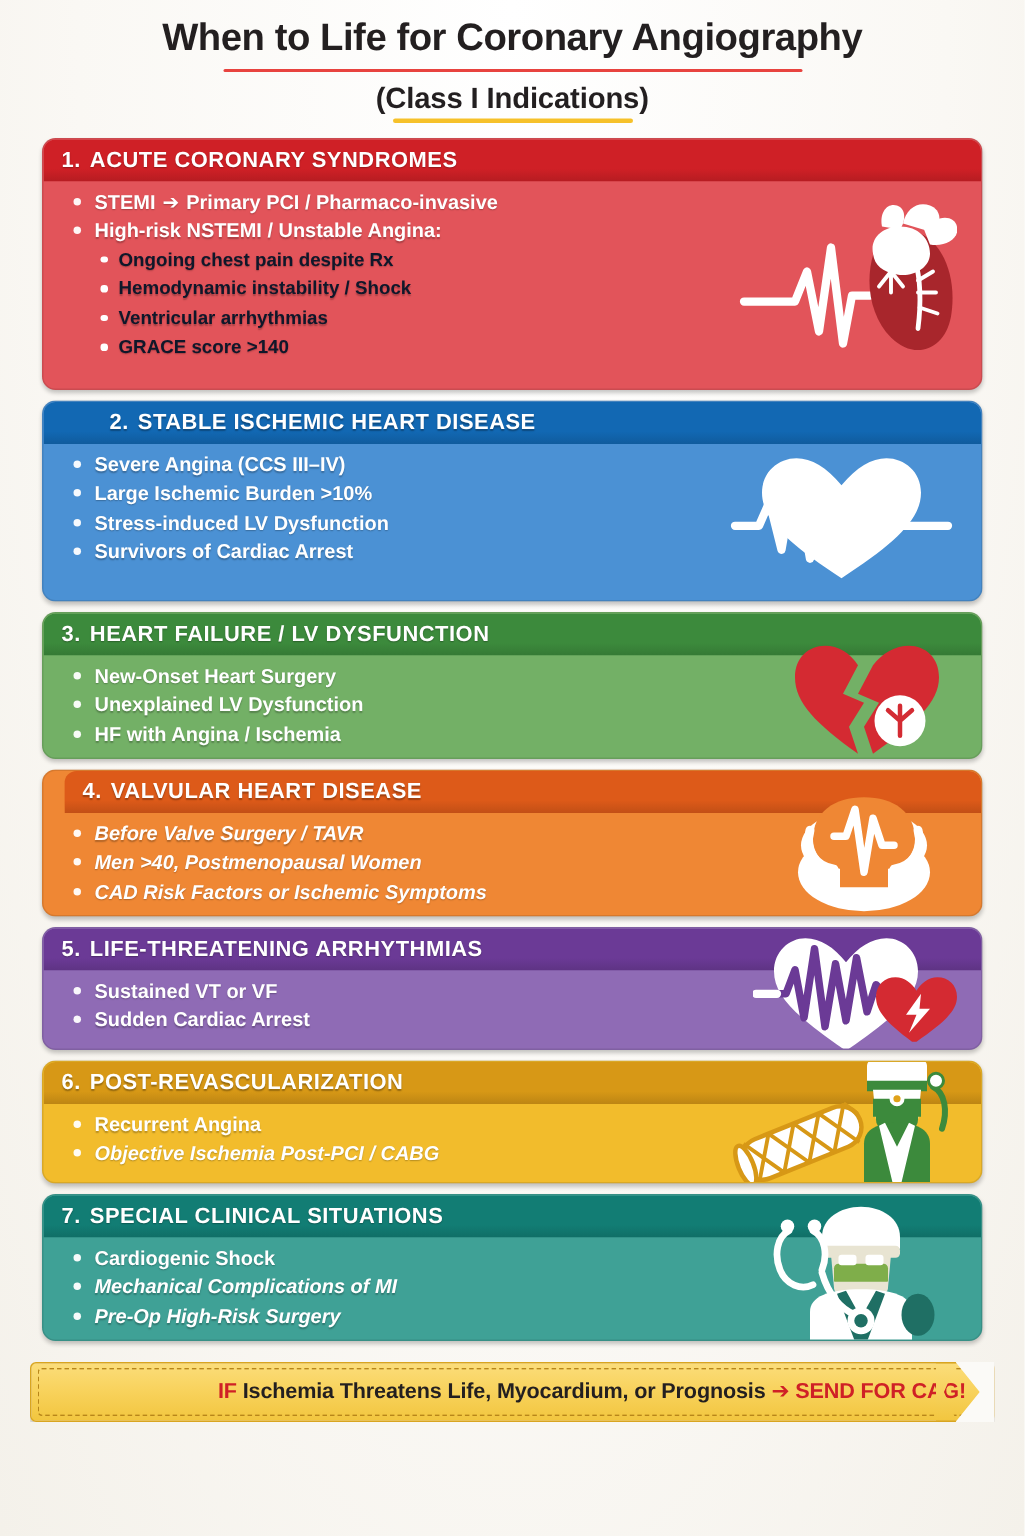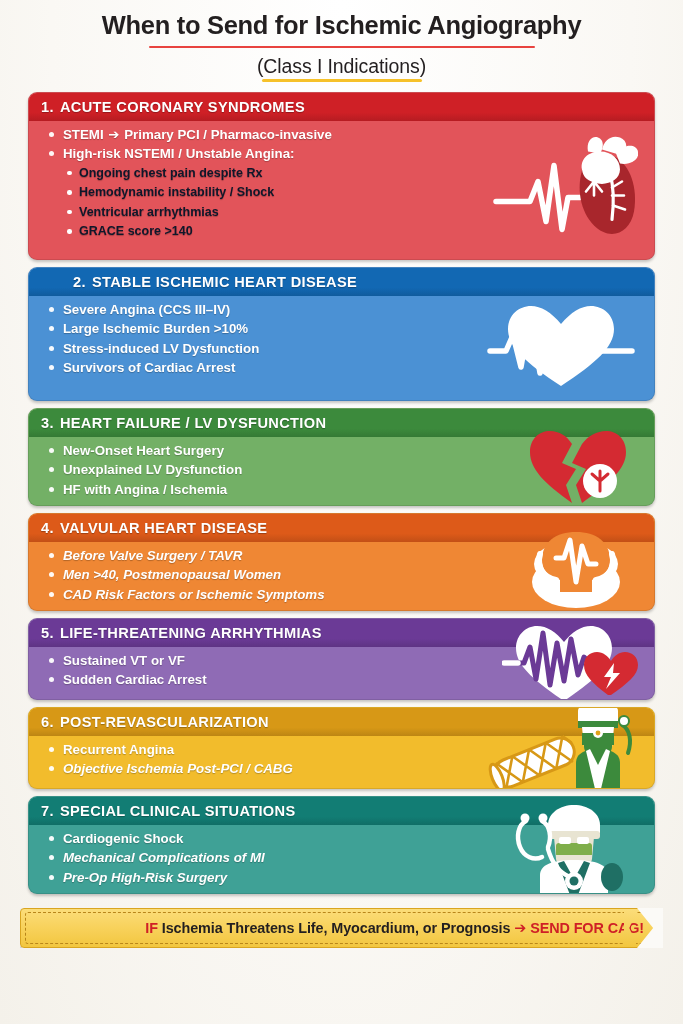--- a/index.html
+++ b/index.html
@@ -29,21 +29,21 @@
     display: inline-block;
     position: relative;
     padding: 0 2px 4px;
   }
   .title-rule {
     height: 2px; background: #e8433f;
     width: 386px; margin: 2px auto 0;
     border-radius: 2px;
   }
   .subtitle {
-    font-size: 19.5px; font-weight: 400; color: #231f20;
+    font-size: 19.5px; font-weight: 700; color: #231f20;
     margin-top: 7px; letter-spacing: -0.1px;
     display: inline-block; position: relative; text-align: right;
   }
   .sub-rule {
     height: 3px; background: #f6c12a;
     width: 160px; margin: 1px auto 0; border-radius: 2px;
   }
 
   
   .sections { padding: 10px 28px 0; }
@@ -178,21 +178,21 @@
     clip-path: polygon(0 0, 100% 0, 38% 50%, 100% 100%, 0 100%);
     z-index: 2;
   }
 </style>
 </head>
 <body>
 
 <div id="poster">
 
   <div class="title-wrap">
-    <div class="main-title">When to Send for Ischemic Angiography</div>
+    <div class="main-title">When to Life for Coronary Angiography</div>
     <div class="title-rule"></div>
     <div class="subtitle">(Class I Indications)</div>
     <div class="sub-rule"></div>
   </div>
 
   <div class="sections" id="sections">
       <div class="section" style="background: rgb(226, 84, 90); min-height: 168px;">
         <div class="sec-head" style="background: linear-gradient(rgb(207, 32, 38) 0%, rgb(207, 32, 38) 70%, rgba(0, 0, 0, 0.12) 100%), rgb(207, 32, 38);"><span class="num">1.</span><span>ACUTE CORONARY SYNDROMES</span></div>
         <div class="sec-body">
           <ul class="bullets">
@@ -244,21 +244,21 @@
           </ul>
         </div>
         <div class="icon-slot" style="right: 22px; top: 58%;"><svg width="110" height="88" viewBox="0 0 110 88" xmlns="http://www.w3.org/2000/svg">
         <path d="M50 84 C22 64 8 50 8 33 C8 20 17 12 28 12 C37 12 45 17 50 25 L40 44 L54 50 L44 66 Z" fill="#d42a32"></path>
         <path d="M56 84 C84 64 100 50 100 33 C100 20 91 12 80 12 C71 12 62 17 56 25 L46 44 L60 50 L50 66 Z" fill="#d42a32" transform="translate(4,0)"></path>
         <circle cx="78" cy="62" r="17" fill="#fff"></circle>
         <path d="M78 52 C78 62 78 68 78 72 M78 62 L70 55 M78 62 L86 55" stroke="#d42a32" stroke-width="3" fill="none" stroke-linecap="round"></path>
           </svg></div>
       </div>
       <div class="section" style="background: rgb(239, 135, 52); min-height: 98px;">
-        <div class="sec-head" style="background: linear-gradient(rgb(221, 90, 25) 0%, rgb(221, 90, 25) 70%, rgba(0, 0, 0, 0.12) 100%), rgb(221, 90, 25);"><span class="num">4.</span><span>VALVULAR HEART DISEASE</span></div>
+        <div class="sec-head" style="background: linear-gradient(rgb(221, 90, 25) 0%, rgb(221, 90, 25) 70%, rgba(0, 0, 0, 0.12) 100%), rgb(221, 90, 25); margin-left: 14px;"><span class="num">4.</span><span>VALVULAR HEART DISEASE</span></div>
         <div class="sec-body">
           <ul class="bullets">
             <li class="italic"><span>Before Valve Surgery / TAVR</span></li>
             <li class="italic"><span>Men &gt;40, Postmenopausal Women</span></li>
             <li class="italic"><span>CAD Risk Factors or Ischemic Symptoms</span></li>
           </ul>
         </div>
         <div class="icon-slot" style="right: 28px; top: 56%;"><svg width="100" height="92" viewBox="0 0 100 92" xmlns="http://www.w3.org/2000/svg">
         <ellipse cx="50" cy="62" rx="44" ry="26" fill="#fff"></ellipse>
         <ellipse cx="50" cy="44" rx="42" ry="24" fill="#fff"></ellipse>

